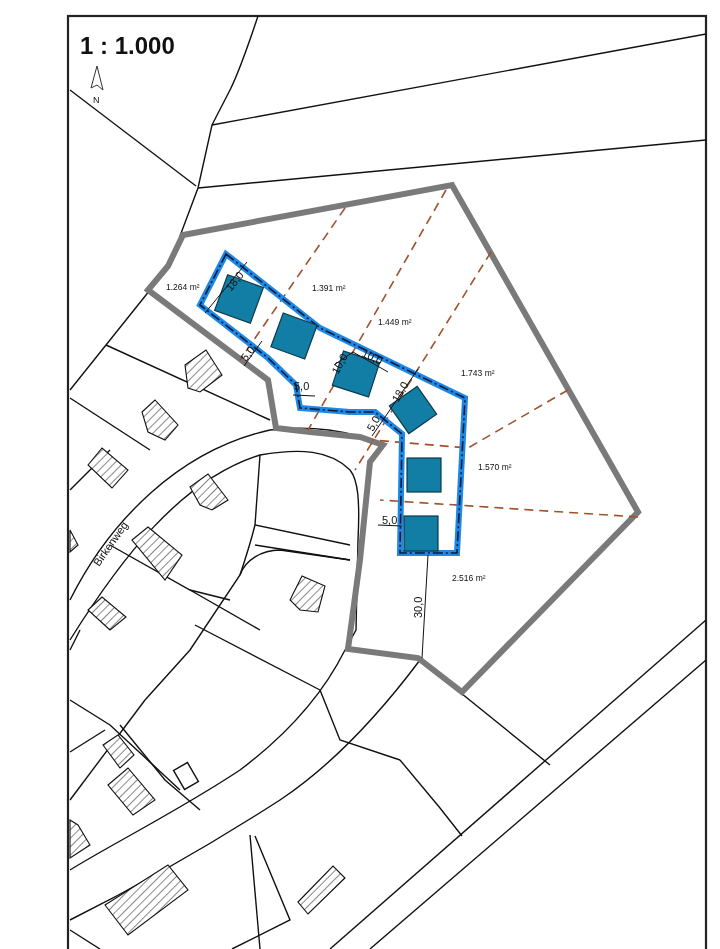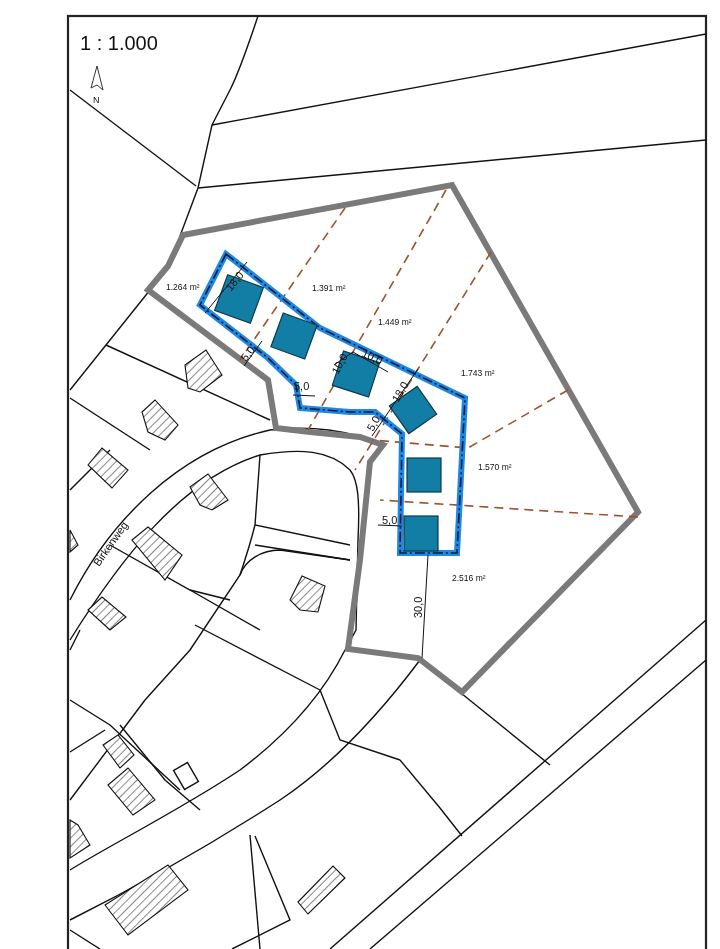--- a/index.html
+++ b/index.html
@@ -10,21 +10,21 @@
   .site { fill:none; stroke:#7a7a7a; stroke-width:6; stroke-linejoin:miter; }
   .plot-div { fill:none; stroke:#a0522d; stroke-width:1.6; stroke-dasharray:9 6; }
   .build-zone { fill:none; stroke:#1e88e5; stroke-width:6; stroke-linejoin:miter; }
   .build-zone-inner { fill:none; stroke:#0a1a3a; stroke-width:1.6; stroke-dasharray:10 3 2 3; }
   .house { fill:#137ea5; stroke:#0d3a4a; stroke-width:1.2; }
   .hatch { fill:url(#hatch); stroke:#111; stroke-width:1.1; }
   .dim { stroke:#111; stroke-width:1; fill:none; }
   .lbl-area { font-size:8.5px; fill:#111; }
   .lbl-dim { font-size:11px; fill:#111; }
   .lbl-street { font-size:11px; fill:#111; }
-  .scale { position:absolute; left:80px; top:32px; font-size:20px; font-weight:normal; color:#111; }
+  .scale { position:absolute; left:80px; top:32px; font-size:24px; font-weight:bold; color:#111; }
 </style>
 </head>
 <body>
 
 <svg id="map" viewBox="0 0 720 949" xmlns="http://www.w3.org/2000/svg">
   <defs>
     <pattern id="hatch" patternUnits="userSpaceOnUse" width="6" height="6" patternTransform="rotate(45)">
       <rect width="6" height="6" fill="#fff"></rect>
       <line x1="0" y1="0" x2="0" y2="6" stroke="#111" stroke-width="1"></line>
     </pattern>

